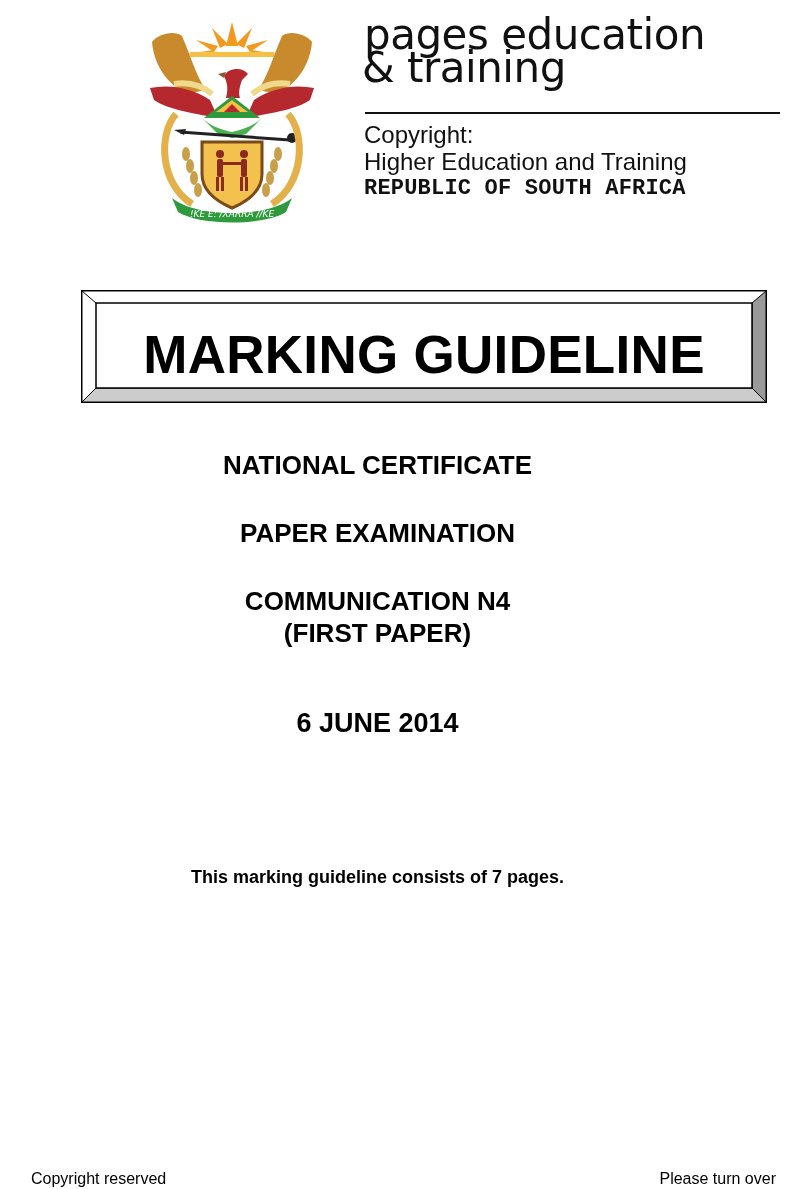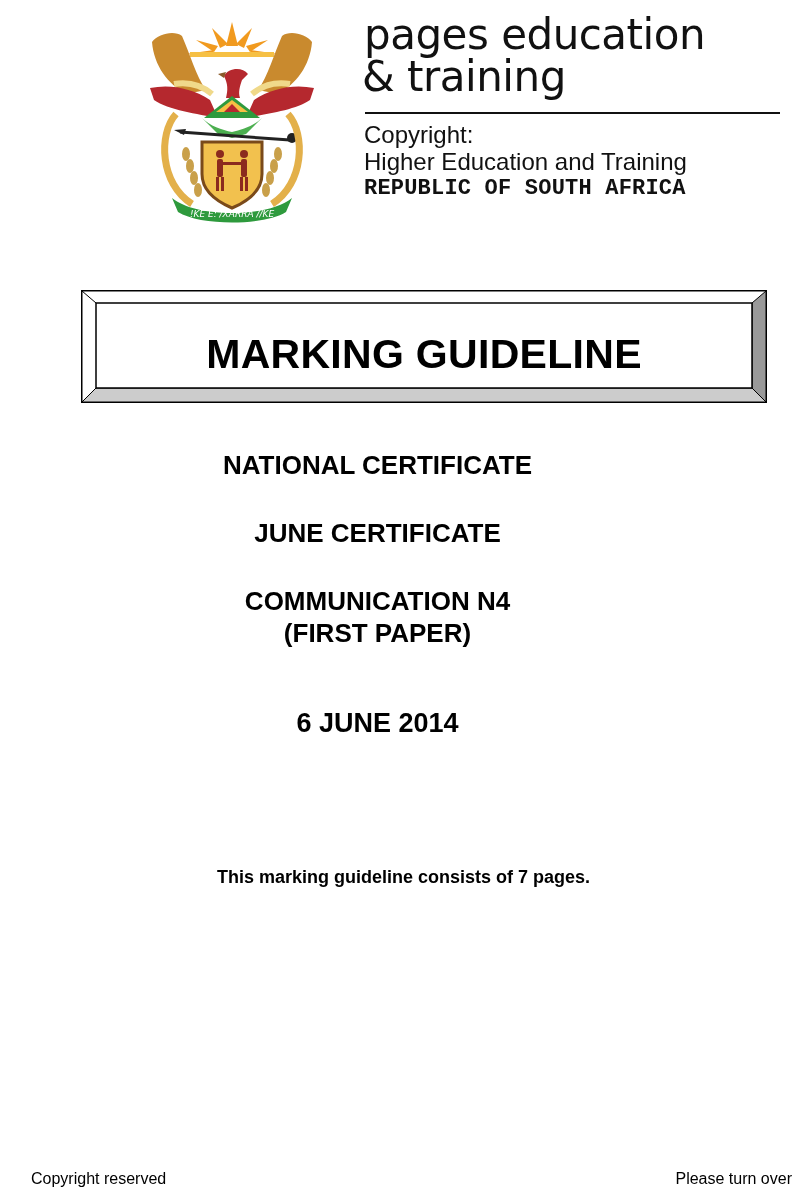--- a/index.html
+++ b/index.html
@@ -11,51 +11,51 @@
 
     
     #coat-of-arms { left: 146px; top: 14px; width: 172px; height: 210px; }
 
     .dept-big {
       font-family: "DejaVu Sans", sans-serif;
       font-size: 42px; letter-spacing: -0.5px; line-height: 40px;
       color: #111; white-space: nowrap;
     }
     #dept-line1 { left: 364px; top: 15px; }
-    #dept-line2 { left: 362px; top: 57px; }
+    #dept-line2 { left: 362px; top: 48px; }
     #dept-rule { left: 365px; top: 112px; width: 415px; height: 2px; background: #111; }
     .dept-small { font-size: 24px; line-height: 27px; color: #111; white-space: nowrap; }
     #dept-label { left: 364px; top: 121px; }
     #dept-name { left: 364px; top: 148px; }
     #dept-country { left: 364px; top: 175px; font-weight: bold; font-size: 22px; letter-spacing: 0.2px; font-family: Liberation Mono, monospace; }
 
     
     #title-box { left: 81px; top: 290px; width: 686px; height: 113px; }
     #title-text {
       left: 96px; top: 303px; width: 656px; height: 102px;
       display: flex; align-items: center; justify-content: center;
-      font-size: 41px; font-weight: bold; letter-spacing: 0.3px;
+      font-size: 53px; font-weight: bold; letter-spacing: 0.3px;
     }
 
     
     .center-line {
       left: 0; width: 755px; text-align: center; font-weight: bold;
       font-size: 26px; line-height: 32px; white-space: nowrap;
     }
     #cert { top: 449px; }
     #exam { top: 517px; }
     #subject { top: 585px; }
     #paper { top: 617px; }
     #date { top: 707px; font-size: 27px; }
-    #pages-note { top: 865px; font-size: 18px; line-height: 24px; padding-left: 26px; }
+    #pages-note { top: 865px; font-size: 18px; line-height: 24px; }
 
     
     .footer { top: 1169px; font-size: 16px; line-height: 20px; white-space: nowrap; }
     #footer-left { left: 1px; margin-left: 30px; }
-    #footer-right { right: 8px; }
+    #footer-right { right: 24px; }
   </style>
 </head>
 <body>
 
 <div class="abs" id="coat-of-arms">
   <svg width="172" height="210" viewBox="0 0 172 210">
 
     <g fill="#f19a1f">
       <polygon points="86,8 80,32 92,32"></polygon>
       <polygon points="66,14 74,34 82,30"></polygon>
@@ -138,20 +138,20 @@
     <polygon points="1,112 685,112 671,98 15,98" fill="#cccccc" stroke="#000" stroke-width="1"></polygon>
 
     <line x1="1" y1="1" x2="15" y2="13" stroke="#000" stroke-width="1"></line>
 
     <rect x="15" y="13" width="656" height="85" fill="#ffffff" stroke="#000" stroke-width="1.5"></rect>
   </svg>
 </div>
 <div class="abs" id="title-text">MARKING GUIDELINE</div>
 
 <div class="abs center-line" id="cert">NATIONAL CERTIFICATE</div>
-<div class="abs center-line" id="exam">JUNE CERTIFICATE</div>
+<div class="abs center-line" id="exam">PAPER EXAMINATION</div>
 <div class="abs center-line" id="subject">COMMUNICATION N4</div>
 <div class="abs center-line" id="paper">(FIRST PAPER)</div>
 <div class="abs center-line" id="date">6 JUNE 2014</div>
 <div class="abs center-line" id="pages-note">This marking guideline consists of 7 pages.</div>
 
 <div class="abs footer" id="footer-left">Copyright reserved</div>
 <div class="abs footer" id="footer-right">Please turn over</div>
 
 </body></html>

